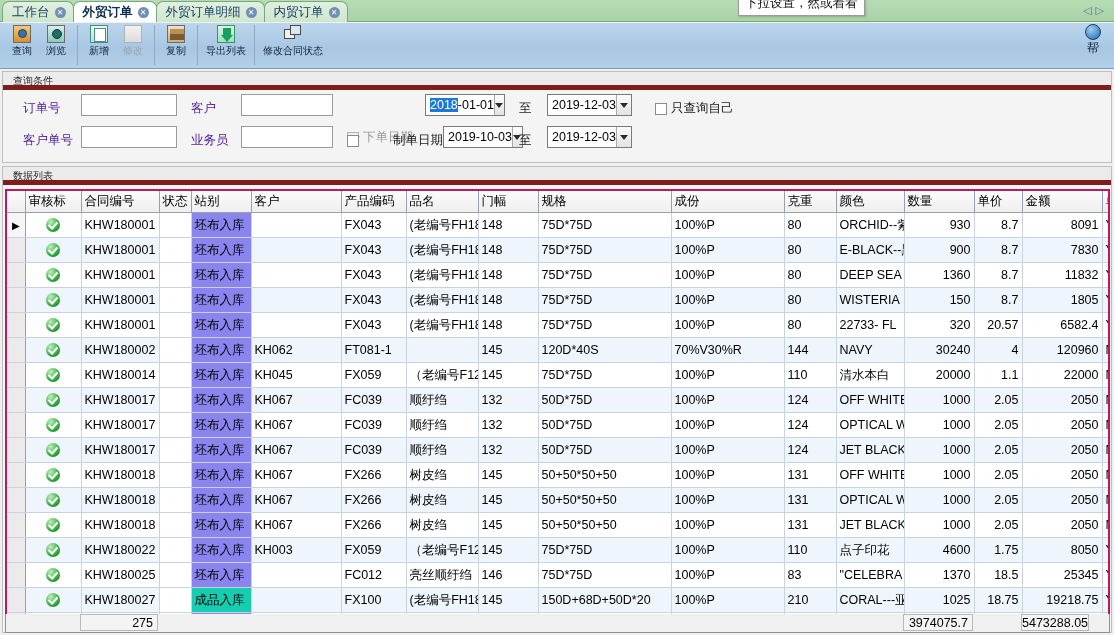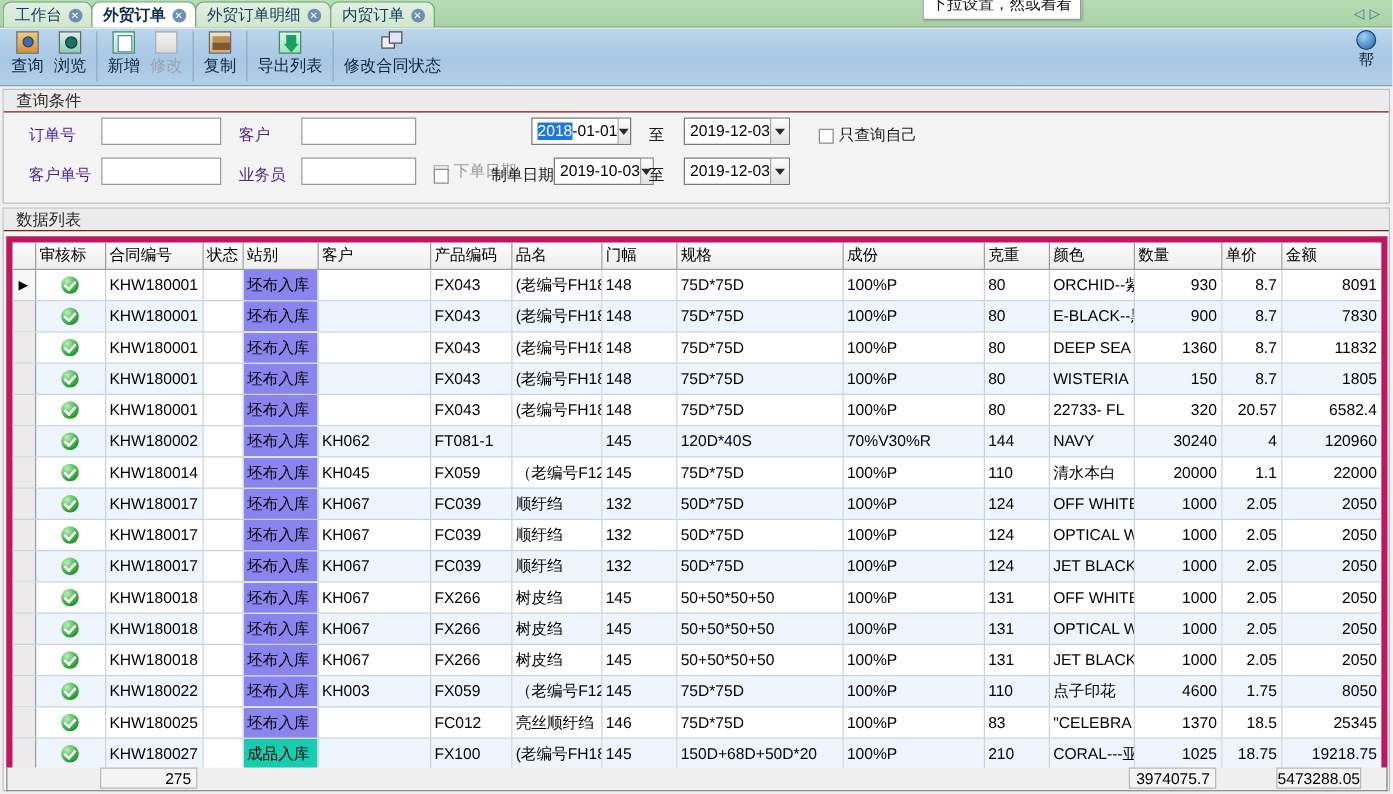--- a/index.html
+++ b/index.html
@@ -64,21 +64,21 @@
   .toolbar {
     position: absolute; left: 0; top: 23px; width: 1114px; height: 46px;
     background: linear-gradient(#bcd6ec, #a7c7e4 55%, #b4cfe8);
     border-bottom: 1px solid #7e9cbb;
   }
   .tb-items { display: flex; align-items: flex-start; height: 46px; padding-left: 5px; }
   .tb-item {
     display: flex; flex-direction: column; align-items: center;
     min-width: 34px; padding: 2px 4px 0 4px; cursor: default;
   }
-  .tb-item .lbl { font-size: 13px; color: #12243b; margin-top: 1px; white-space: nowrap; }
+  .tb-item .lbl { font-size: 10px; color: #12243b; margin-top: 1px; white-space: nowrap; }
   .tb-item.disabled .lbl { color: #9aa4ae; }
   .tb-sep { width: 1px; height: 40px; margin: 2px 4px 0 4px; background: #8fa9c4; }
   .ic {
     width: 18px; height: 18px; position: relative; display: block;
     border: 1px solid #6b6b6b;
   }
   .ic.search  { background: linear-gradient(#f6c97a, #d98f2a); }
   .ic.browse  { background: linear-gradient(#d8f0ea, #8fc9bd); }
   .ic.add     { background: linear-gradient(#e8f6f2, #bfe4da); border-color:#3f8f7f;}
   .ic.edit    { background: linear-gradient(#f2f2f2, #dcdcdc); border-color:#b0b0b0;}
@@ -113,23 +113,23 @@
     border: 1px solid #14436f;
   }
   .help-btn .lbl { font-size: 12.5px; color: #12243b; }
 
   
   .groupbox {
     position: absolute; background: #f2f2f2;
     border: 1px solid #bfbfbf;
   }
   .gb-header {
-    height: 18px; border-bottom: 1px solid #7f1d1d;
+    height: 18px; border-bottom: 5px solid #7f1d1d;
     background: #ebebeb; padding-left: 10px; line-height: 17px;
-    font-size: 13px; color: #2b2b2b;
+    font-size: 10px; color: #2b2b2b;
   }
 
   #query-box { left: 2px; top: 71px; width: 1110px; height: 92px; background:#f4f4f4; }
   #list-box  { left: 2px; top: 166px; width: 1110px; height: 467px; background:#f4f4f4; }
 
   .field-label { position: absolute; font-size: 12.5px; color: #4c1d95; }
   .txtinput {
     position: absolute; background: #fff; border: 1px solid #9a9a9a;
     height: 22px; font-size: 12.5px; padding: 0 3px; color: #000;
     font-family: "Liberation Sans", sans-serif;
@@ -161,21 +161,21 @@
     display: flex; align-items: center; justify-content: center;
     margin: 0 0 0 auto; align-self: stretch;
   }
   .caret-d { width:0;height:0;border-left:4px solid transparent;border-right:4px solid transparent;border-top:5px solid #2b2b2b; }
   .zhi { position: absolute; font-size: 12.5px; color: #1a1a1a; }
 
   
   #grid-wrap {
     position: absolute; left: 5px; top: 189px;
     width: 1105px; height: 441px;
-    background: #fff; border: 5px solid #be185d;
+    background: #fff; border: 2px solid #be185d;
     overflow: hidden;
   }
   table.grid { border-collapse: collapse; table-layout: fixed; width: 1109px; }
   table.grid th {
     background: linear-gradient(#fcfcfc,#eeeeee);
     border-right: 1px solid #9aa0a6; border-bottom: 1px solid #9aa0a6;
     font-weight: normal; font-size: 12.5px; color: #000;
     text-align: left; padding: 2px 0 2px 3px; height: 21px;
     white-space: nowrap; overflow: hidden;
   }

